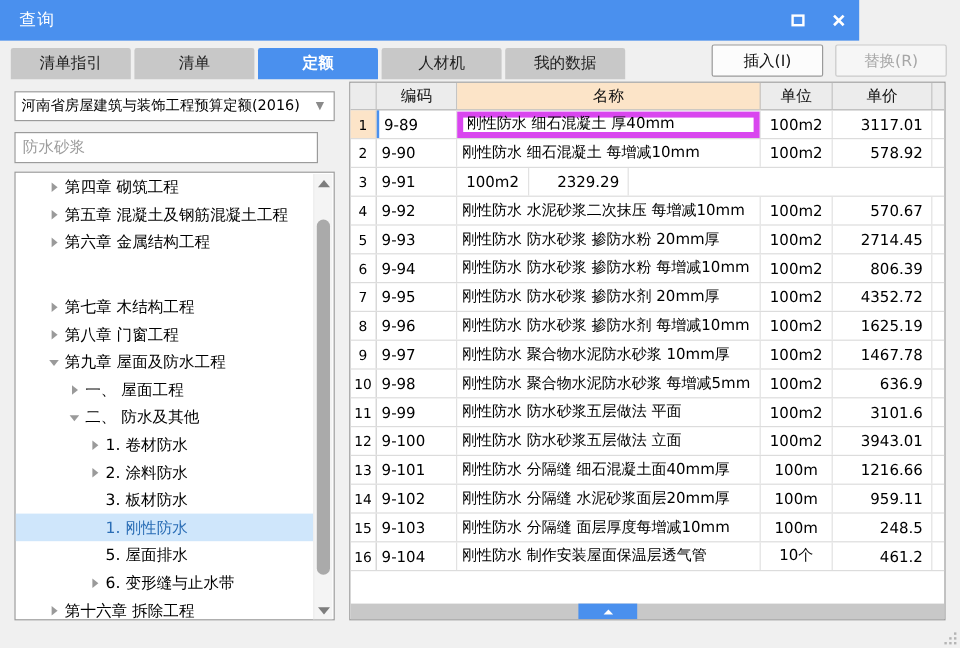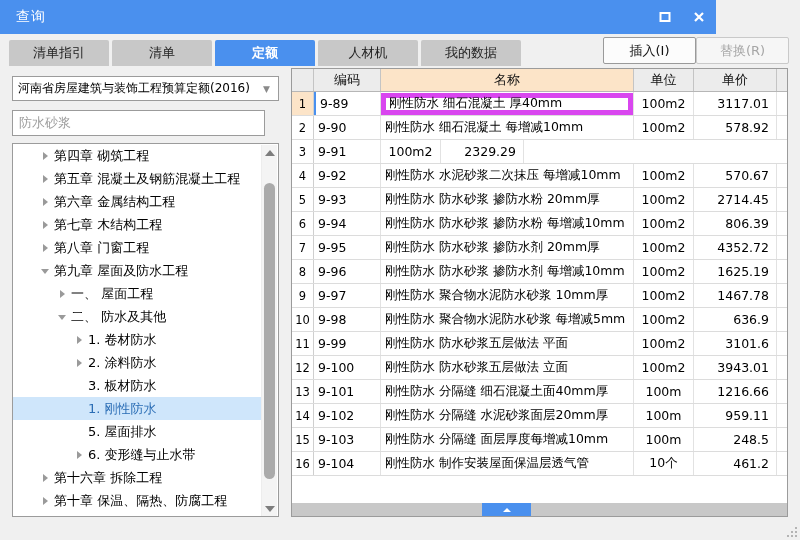--- a/index.html
+++ b/index.html
@@ -27,21 +27,21 @@
   }
   .tab{
     height:26px;min-width:74px;padding:0 13px;margin-right:3px;
     background:#c8c8c8;color:#222;font-size:13px;
     display:flex;align-items:center;justify-content:center;
     border-top-left-radius:2px;border-top-right-radius:2px;
   }
   .tab.active{background:#4a90ee;color:#fff;font-weight:bold;}
 
   
-  .topbtns{position:absolute;right:11px;top:37px;display:flex;}
+  .topbtns{position:absolute;right:11px;top:37px;display:flex;gap:10px;}
   .tbtn{
     width:91px;height:25px;border:1px solid #9a9a9a;background:#fcfcfc;
     font-size:13px;color:#111;display:flex;align-items:center;justify-content:center;
     border-radius:2px;
   }
   .tbtn.disabled{color:#a6a6a6;border-color:#c9c9c9;background:#f6f6f6;}
 
   
   .combo{
     position:absolute;left:12px;top:76px;width:267px;height:25px;
@@ -176,21 +176,21 @@
             <span class="arrow-r"></span>
           </span>
           <span class="tlabel">第五章  混凝土及钢筋混凝土工程</span>
         </div>
         <div class="tnode" style="padding-left: 25px;">
           <span class="tw">
             <span class="arrow-r"></span>
           </span>
           <span class="tlabel">第六章  金属结构工程</span>
         </div>
-        <div class="tnode" style="padding-left: 25px;">
+        <div class="tnode" style="padding-left: 25px; margin-top: 31px;">
           <span class="tw">
             <span class="arrow-r"></span>
           </span>
           <span class="tlabel">第七章  木结构工程</span>
         </div>
         <div class="tnode" style="padding-left: 25px;">
           <span class="tw">
             <span class="arrow-r"></span>
           </span>
           <span class="tlabel">第八章  门窗工程</span>

